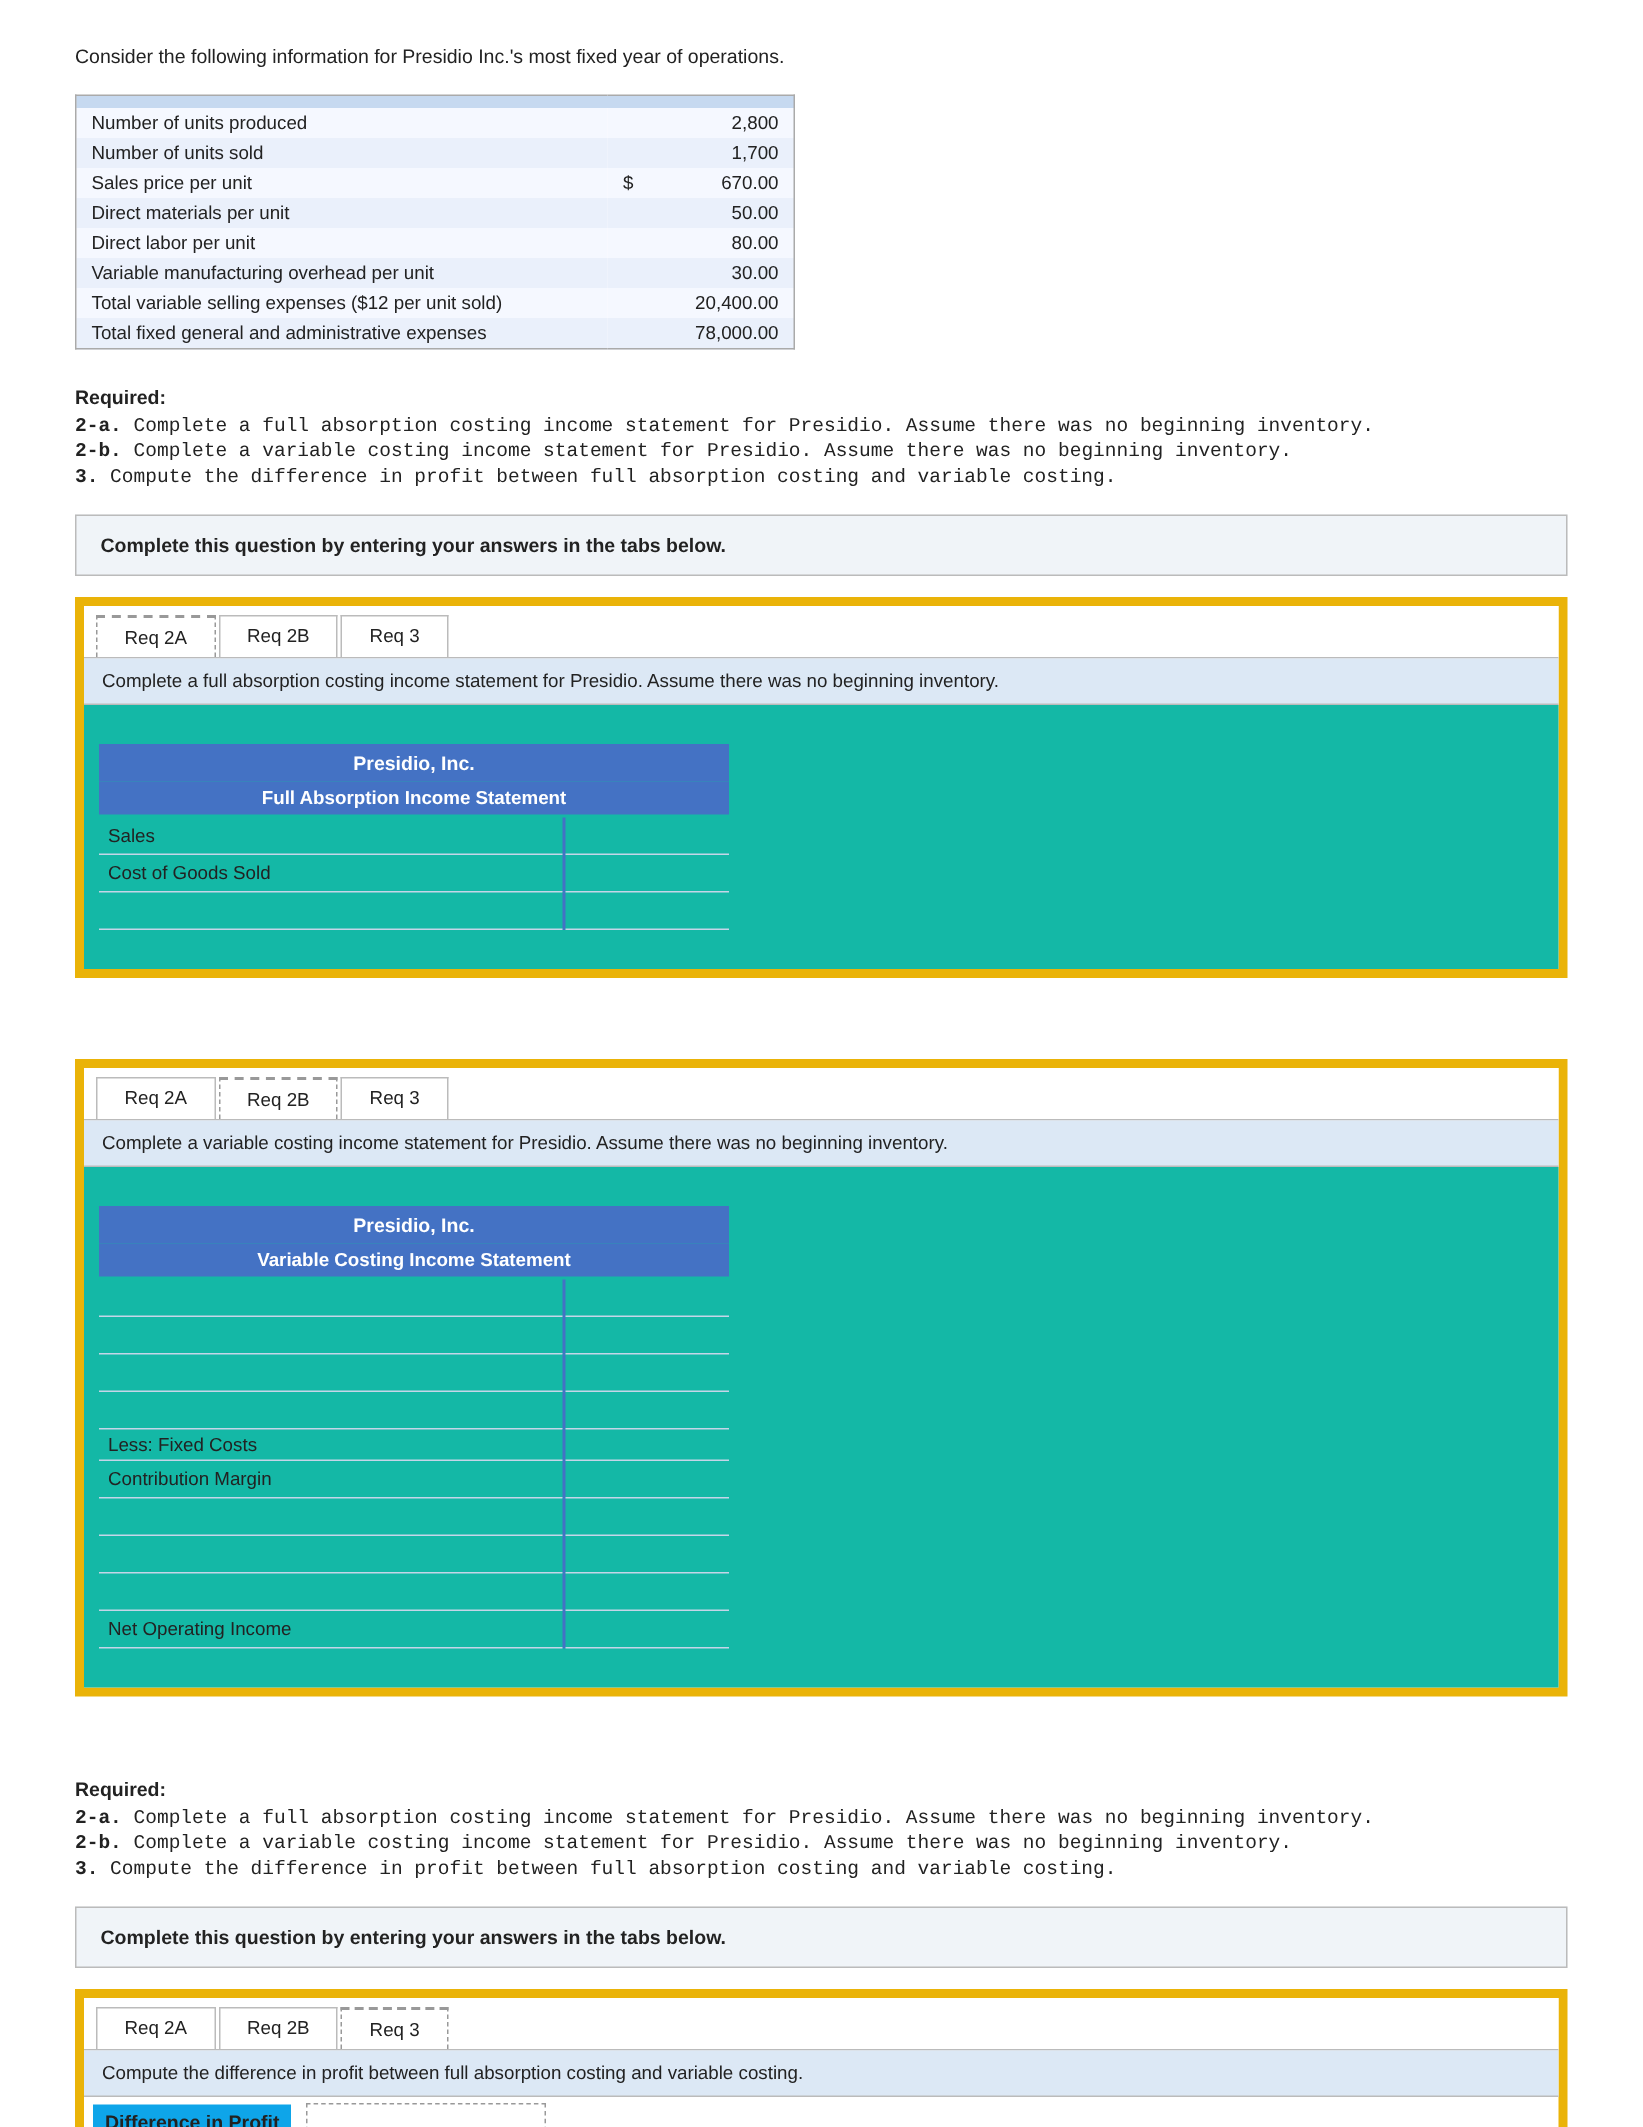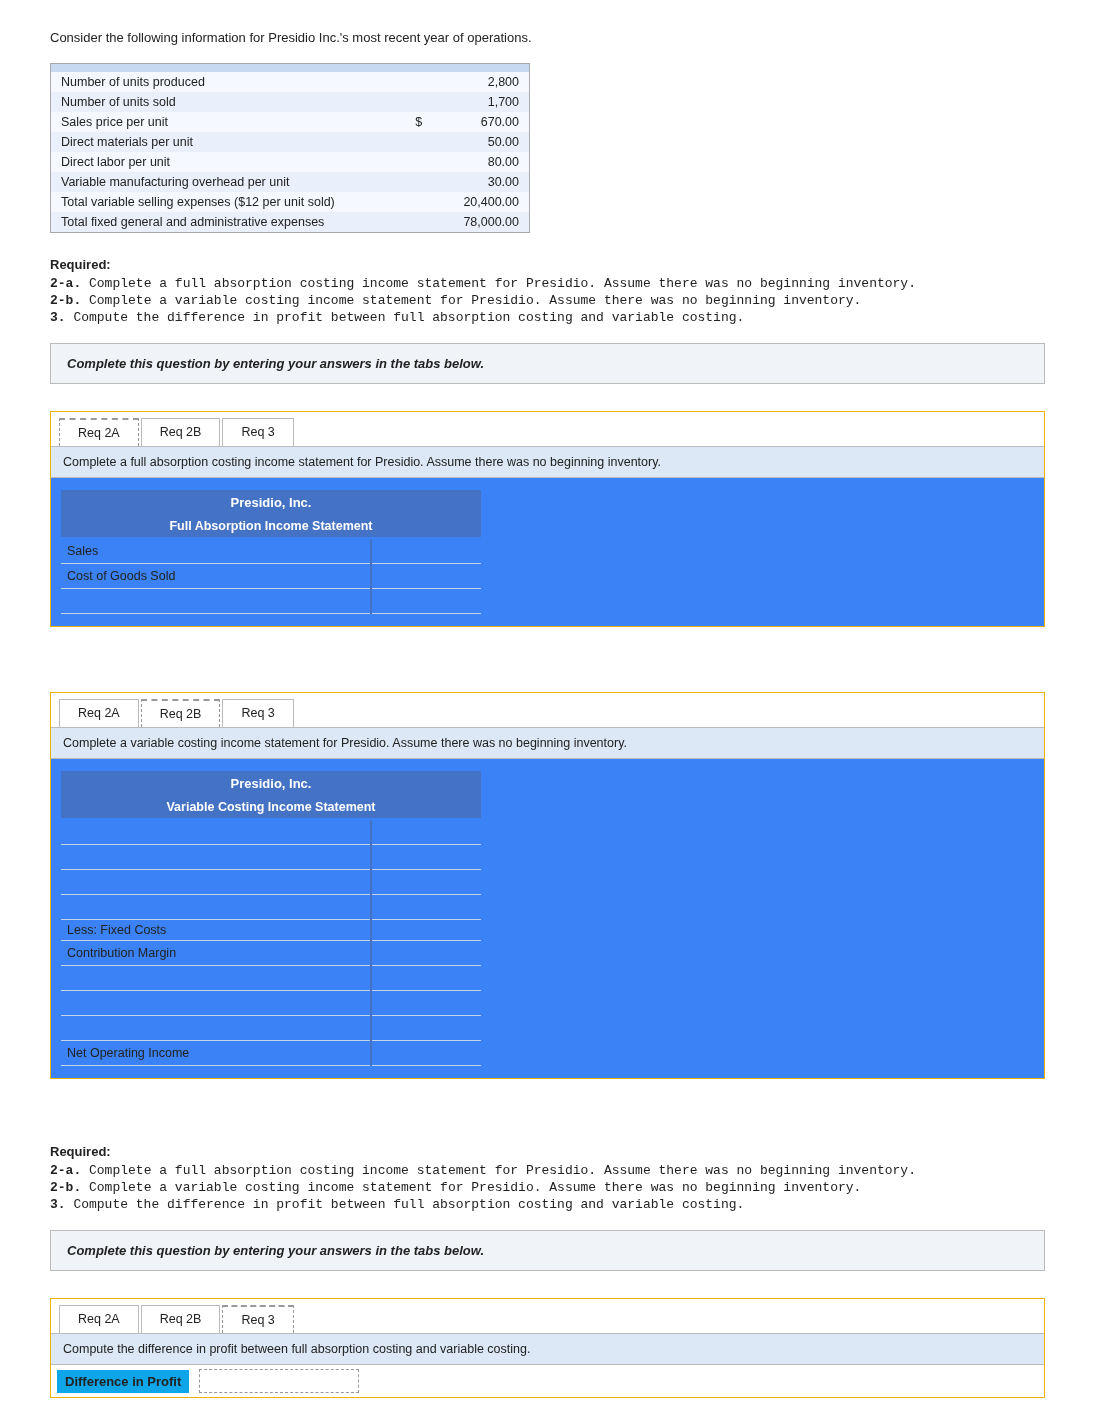--- a/index.html
+++ b/index.html
@@ -55,24 +55,23 @@
       font-family: Liberation Mono, monospace;
     }
     .required-section p b {
       font-weight: bold;
     }
 
     .question-box {
       border: 1px solid #bbb;
       background: #f0f4f8;
       padding: 12px 16px;
-      margin-bottom: 27px;
-      font-weight: bold;
-      font-size: 13px;
-      font-style: italic;
+      margin-bottom: 14px;
+      font-weight: bold;
+      font-size: 13px;
     }
 
     .tabs-row {
       display: flex;
       border-bottom: 1px solid #bbb;
       background: #fff;
       padding: 6px 8px 0 8px;
       gap: 0;
     }
 
@@ -95,22 +94,22 @@
     }
 
     .tab-content-desc {
       background: #dce8f5;
       padding: 8px 12px;
       font-size: 12.5px;
       border-bottom: 1px solid #bbb;
     }
 
     .statement-table-wrapper {
-      padding: 12px 10px;
-      background: #3b82f6;
+      padding: 26px 10px;
+      background: #14b8a6;
     }
 
     .statement-header {
       background: #4472c4;
       color: #fff;
       text-align: center;
       font-weight: bold;
       font-size: 13px;
       padding: 5px 0;
       width: 420px;
@@ -167,43 +166,43 @@
     .diff-input {
       border: 1px dashed #999;
       width: 160px;
       height: 24px;
       background: #fff;
       font-size: 12px;
       padding: 2px 4px;
     }
 
     .tabs-outer {
-      border: 1px solid #eab308;
-      margin-bottom: 35px;
+      border: 6px solid #eab308;
+      margin-bottom: 24px;
     }
 
     .stmt-input-td {
       border-left: 2px solid #4472c4;
       border-bottom: 1px solid #c5d5e8;
       min-width: 100px;
     }
 
     .stmt-input-td input {
       width: 100%;
       border: none;
       outline: none;
       background: transparent;
       font-size: 12px;
       padding: 2px 4px;
     }
   </style>
 </head>
 <body>
 
-<p class="intro-text">Consider the following information for Presidio Inc.'s most recent year of operations.</p>
+<p class="intro-text">Consider the following information for Presidio Inc.'s most fixed year of operations.</p>
 
 <table class="info-table">
   <thead>
     <tr>
         <td colspan="3" style="background:#c6d9f0; padding:4px 10px;"></td>
       </tr>
   </thead>
   <tbody id="info-table-body">
       <tr>
       <td>Number of units produced</td>

